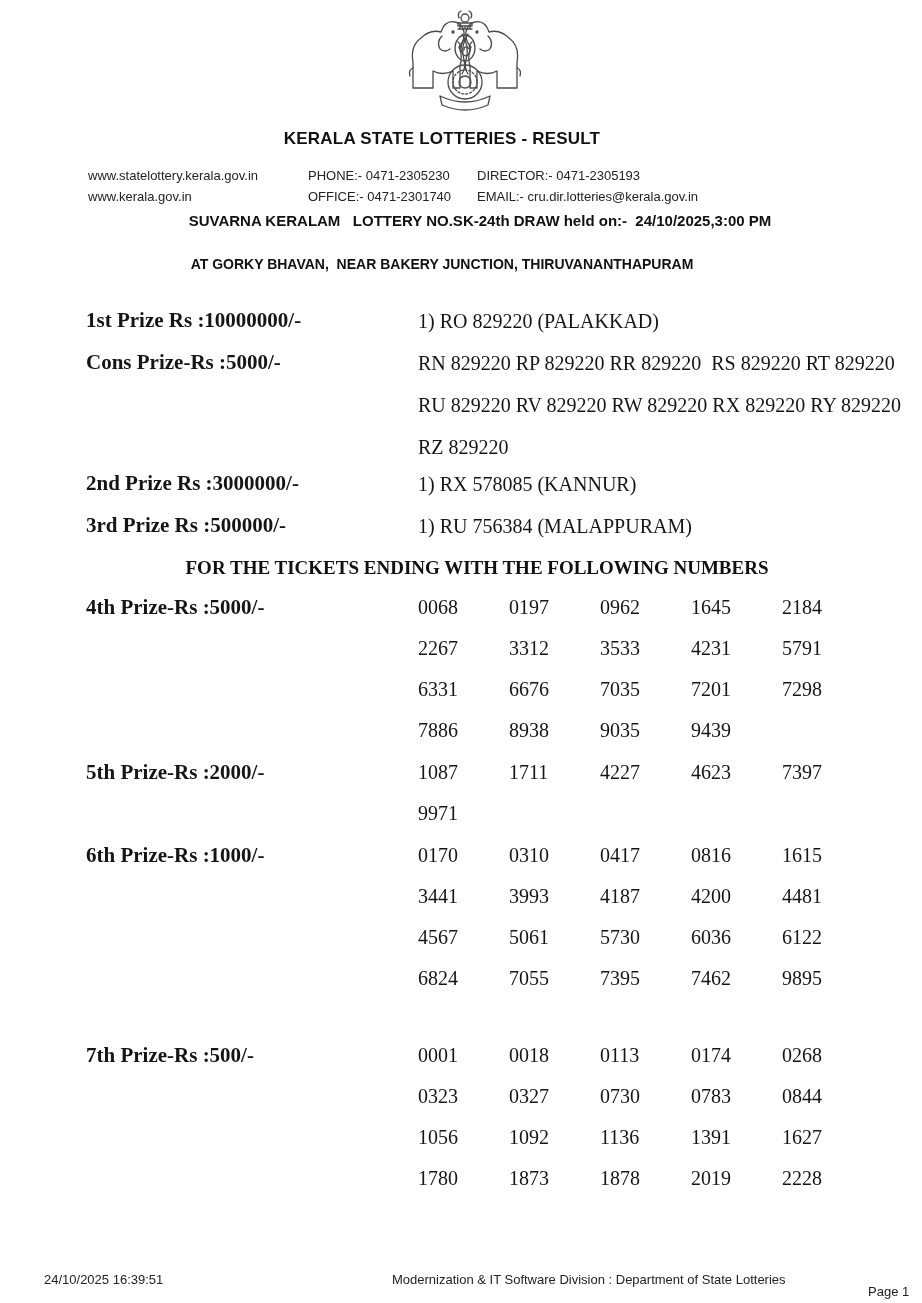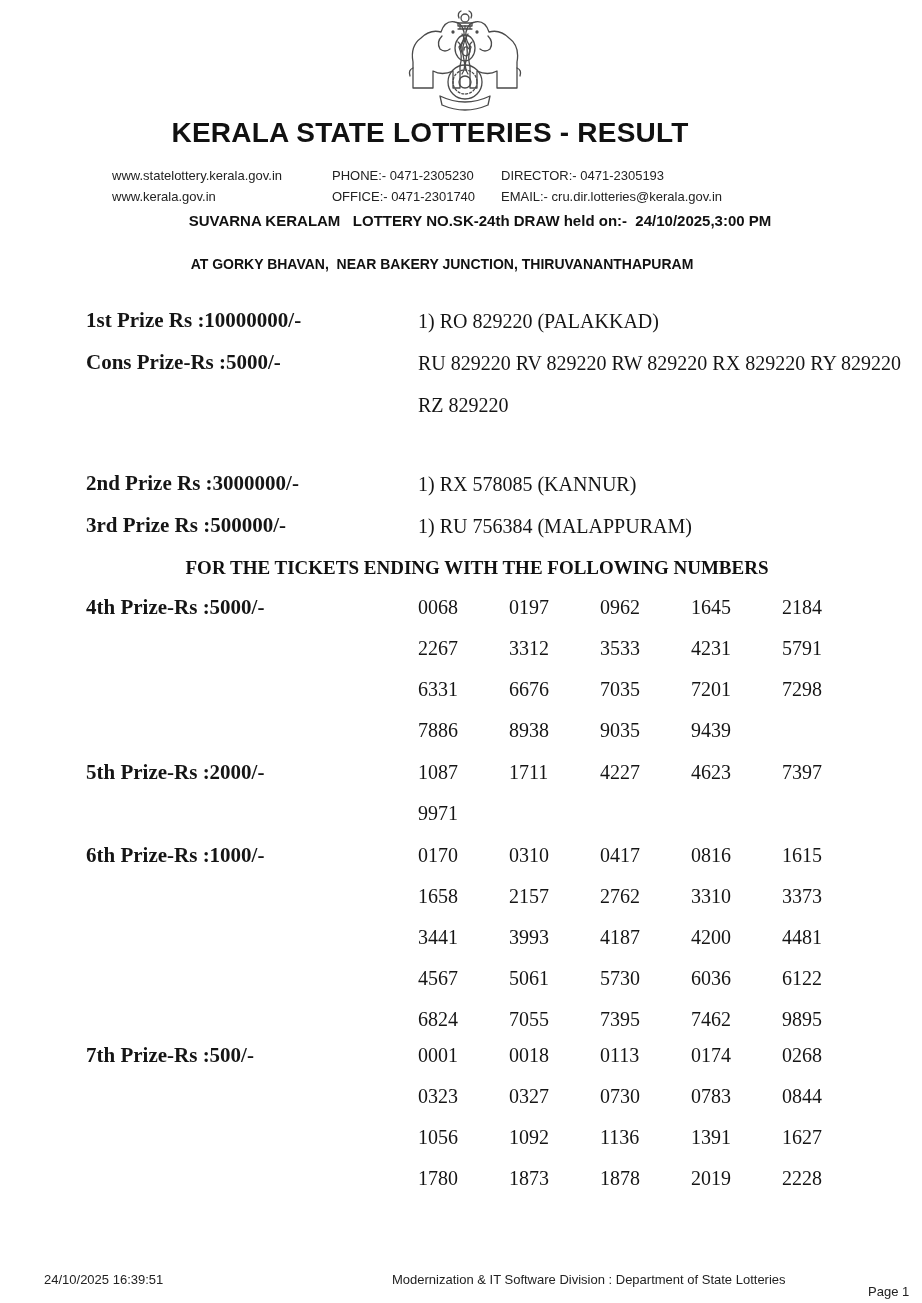--- a/index.html
+++ b/index.html
@@ -3,26 +3,26 @@
 <meta charset="utf-8">
 <style>
   html,body{margin:0;padding:0;background:#ffffff;}
   body{width:922px;height:1303px;position:relative;overflow:hidden;
        font-family:"Liberation Serif",serif;color:#151515;
        -webkit-font-smoothing:antialiased;}
   .page{position:absolute;inset:0;background:#ffffff;}
 
   
   .logo{position:absolute;top:8px;left:404px;width:122px;height:106px;}
-  .title{position:absolute;top:117px;left:0;width:860px;margin:0;text-align:center;
-         font-family:"Liberation Sans",sans-serif;font-weight:bold;font-size:28px;
+  .title{position:absolute;top:117px;left:0;width:860px;margin:12px;text-align:center;
+         font-family:"Liberation Sans",sans-serif;font-weight:bold;font-size:17px;
          letter-spacing:.2px;color:#111;}
   .contact{position:absolute;top:166px;left:0;width:922px;
            font-family:"Liberation Sans",sans-serif;font-size:13px;color:#222;}
-  .contact-row{display:flex;padding-left:112px;line-height:20.5px;white-space:pre;}
+  .contact-row{display:flex;padding-left:88px;line-height:20.5px;white-space:pre;}
   .contact-row .c1{width:220px;}
   .contact-row .c2{width:169px;}
   .draw-line{position:absolute;top:211px;left:0;width:960px;text-align:center;
              font-family:"Liberation Sans",sans-serif;font-weight:bold;font-size:15px;
              line-height:20px;white-space:pre;color:#111;}
   .venue-line{position:absolute;top:254px;left:12px;width:860px;text-align:center;
               font-family:"Liberation Sans",sans-serif;font-weight:bold;font-size:14px;
               line-height:20px;white-space:pre;color:#111;}
 
   
@@ -119,20 +119,21 @@
   <section class="prize" style="top:300px">
     <div class="plabel">1st Prize Rs :10000000/-</div>
     <div class="pvalue">
         <div class="pline">1) RO 829220 (PALAKKAD)</div>
       </div>
   </section>
 
   <section class="prize" style="top:342px">
     <div class="plabel">Cons Prize-Rs :5000/-</div>
     <div class="pvalue">
+        <div class="pline">RN 829220 RP 829220 RR 829220  RS 829220 RT 829220</div>
         <div class="pline">RU 829220 RV 829220 RW 829220 RX 829220 RY 829220</div>
         <div class="pline">RZ 829220</div>
       </div>
   </section>
 
   <section class="prize" style="top:463px">
     <div class="plabel">2nd Prize Rs :3000000/-</div>
     <div class="pvalue">
         <div class="pline">1) RX 578085 (KANNUR)</div>
       </div>
@@ -200,27 +201,20 @@
     <div class="plabel">6th Prize-Rs :1000/-</div>
     <div class="pnumbers">
         <div class="num-row">
           <span class="num-cell">0170</span>
           <span class="num-cell">0310</span>
           <span class="num-cell">0417</span>
           <span class="num-cell">0816</span>
           <span class="num-cell">1615</span>
         </div>
         <div class="num-row">
-          <span class="num-cell">1658</span>
-          <span class="num-cell">2157</span>
-          <span class="num-cell">2762</span>
-          <span class="num-cell">3310</span>
-          <span class="num-cell">3373</span>
-        </div>
-        <div class="num-row">
           <span class="num-cell">3441</span>
           <span class="num-cell">3993</span>
           <span class="num-cell">4187</span>
           <span class="num-cell">4200</span>
           <span class="num-cell">4481</span>
         </div>
         <div class="num-row">
           <span class="num-cell">4567</span>
           <span class="num-cell">5061</span>
           <span class="num-cell">5730</span>

